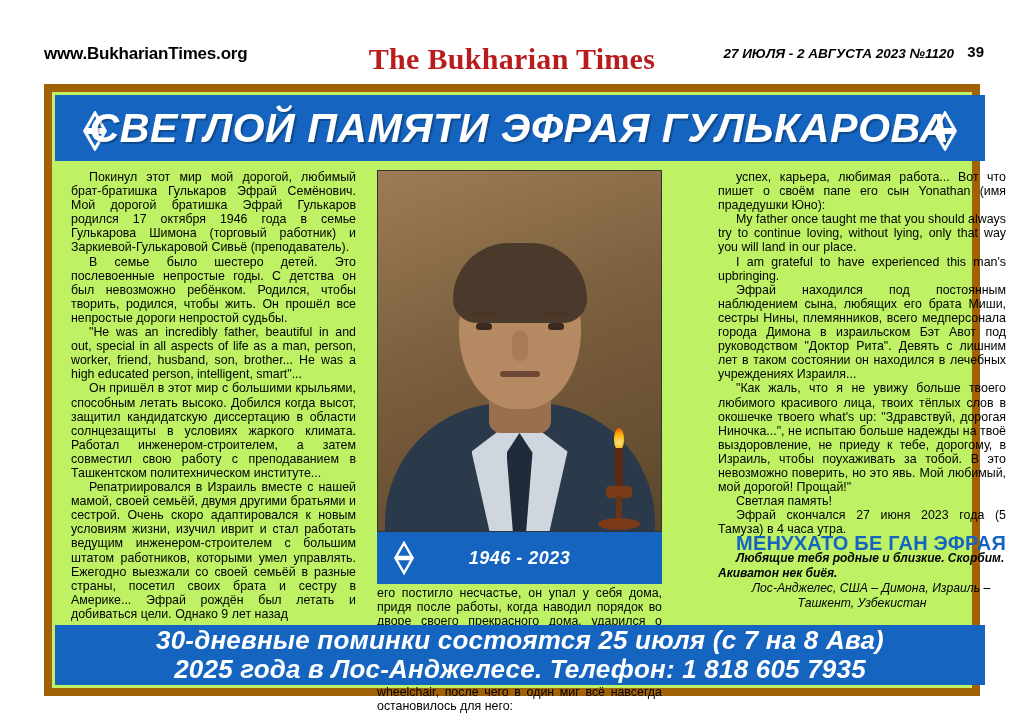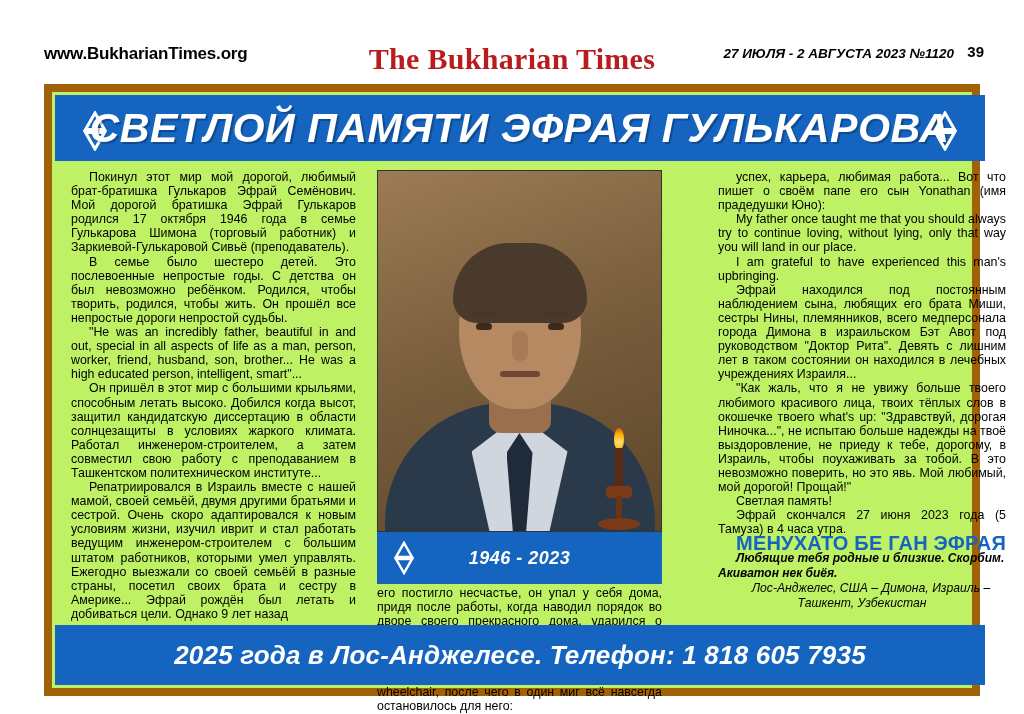--- a/index.html
+++ b/index.html
@@ -463,17 +463,18 @@
         <p>"Как жаль, что я не увижу больше твоего любимого красивого лица, твоих тёплых слов в окошечке твоего what's up: "Здравствуй, дорогая Ниночка...", не испытаю больше надежды на твоё выздоровление, не приеду к тебе, дорогому, в Израиль, чтобы поухаживать за тобой. В это невозможно поверить, но это явь. Мой любимый, мой дорогой! Прощай!"</p>
         <p>Светлая память!</p>
         <p>Эфрай скончался 27 июня 2023 года (5 Тамуза) в 4 часа утра.</p>
         <p class="menuhato">МЕНУХАТО БЕ ГАН ЭФРАЯ</p>
         <p class="loving">Любящие тебя родные и близкие. Скорбим. Акиватон нек биёя.</p>
         <p class="signature">Лос-Анджелес, США – Димона, Израиль – Ташкент, Узбекистан</p>
       </div>
     </div>
 
     <div class="bottom-bar">
+      <div>30-дневные поминки состоятся 25 июля (с 7 на 8 Ава)</div>
       <div>2025 года в Лос-Анджелесе. Телефон: 1 818 605 7935</div>
     </div>
 
   </div>
 </div>
 
 </body></html>

